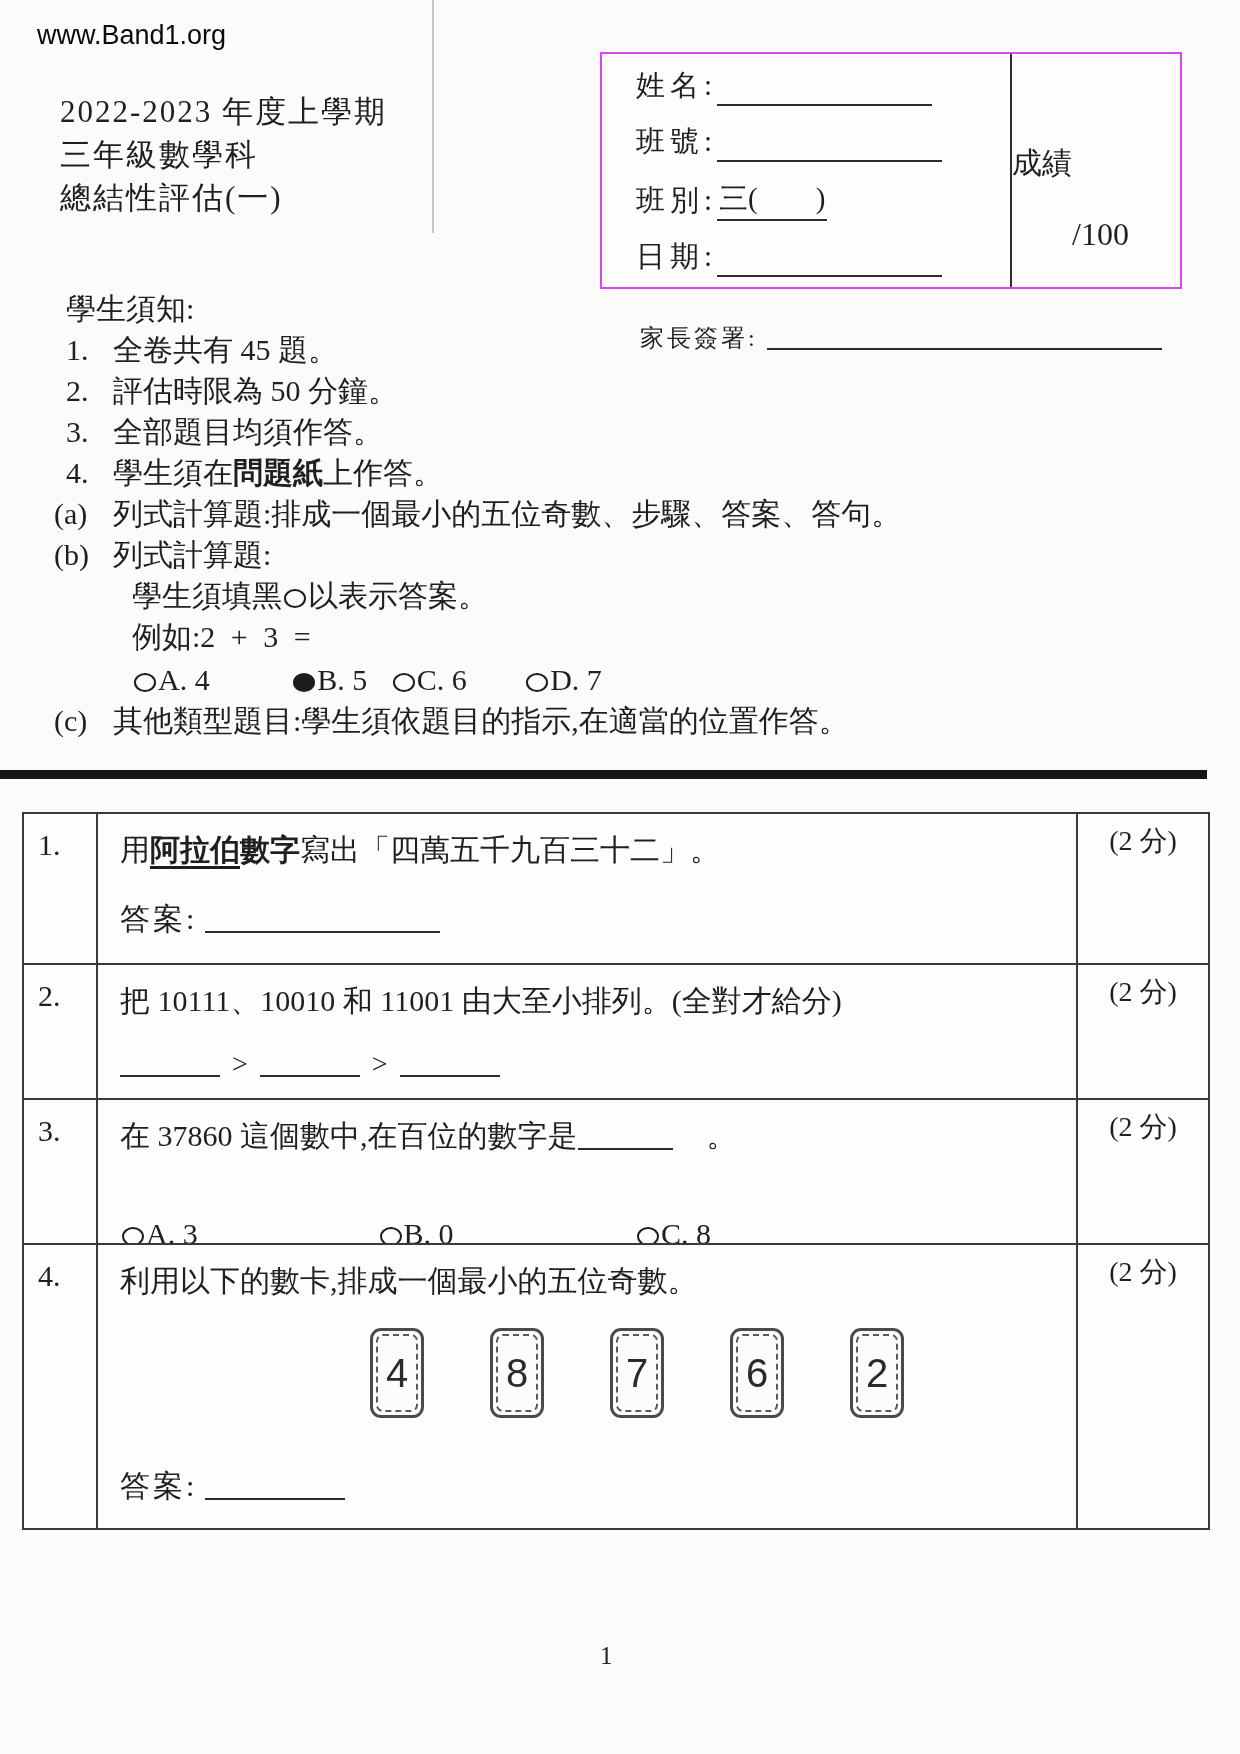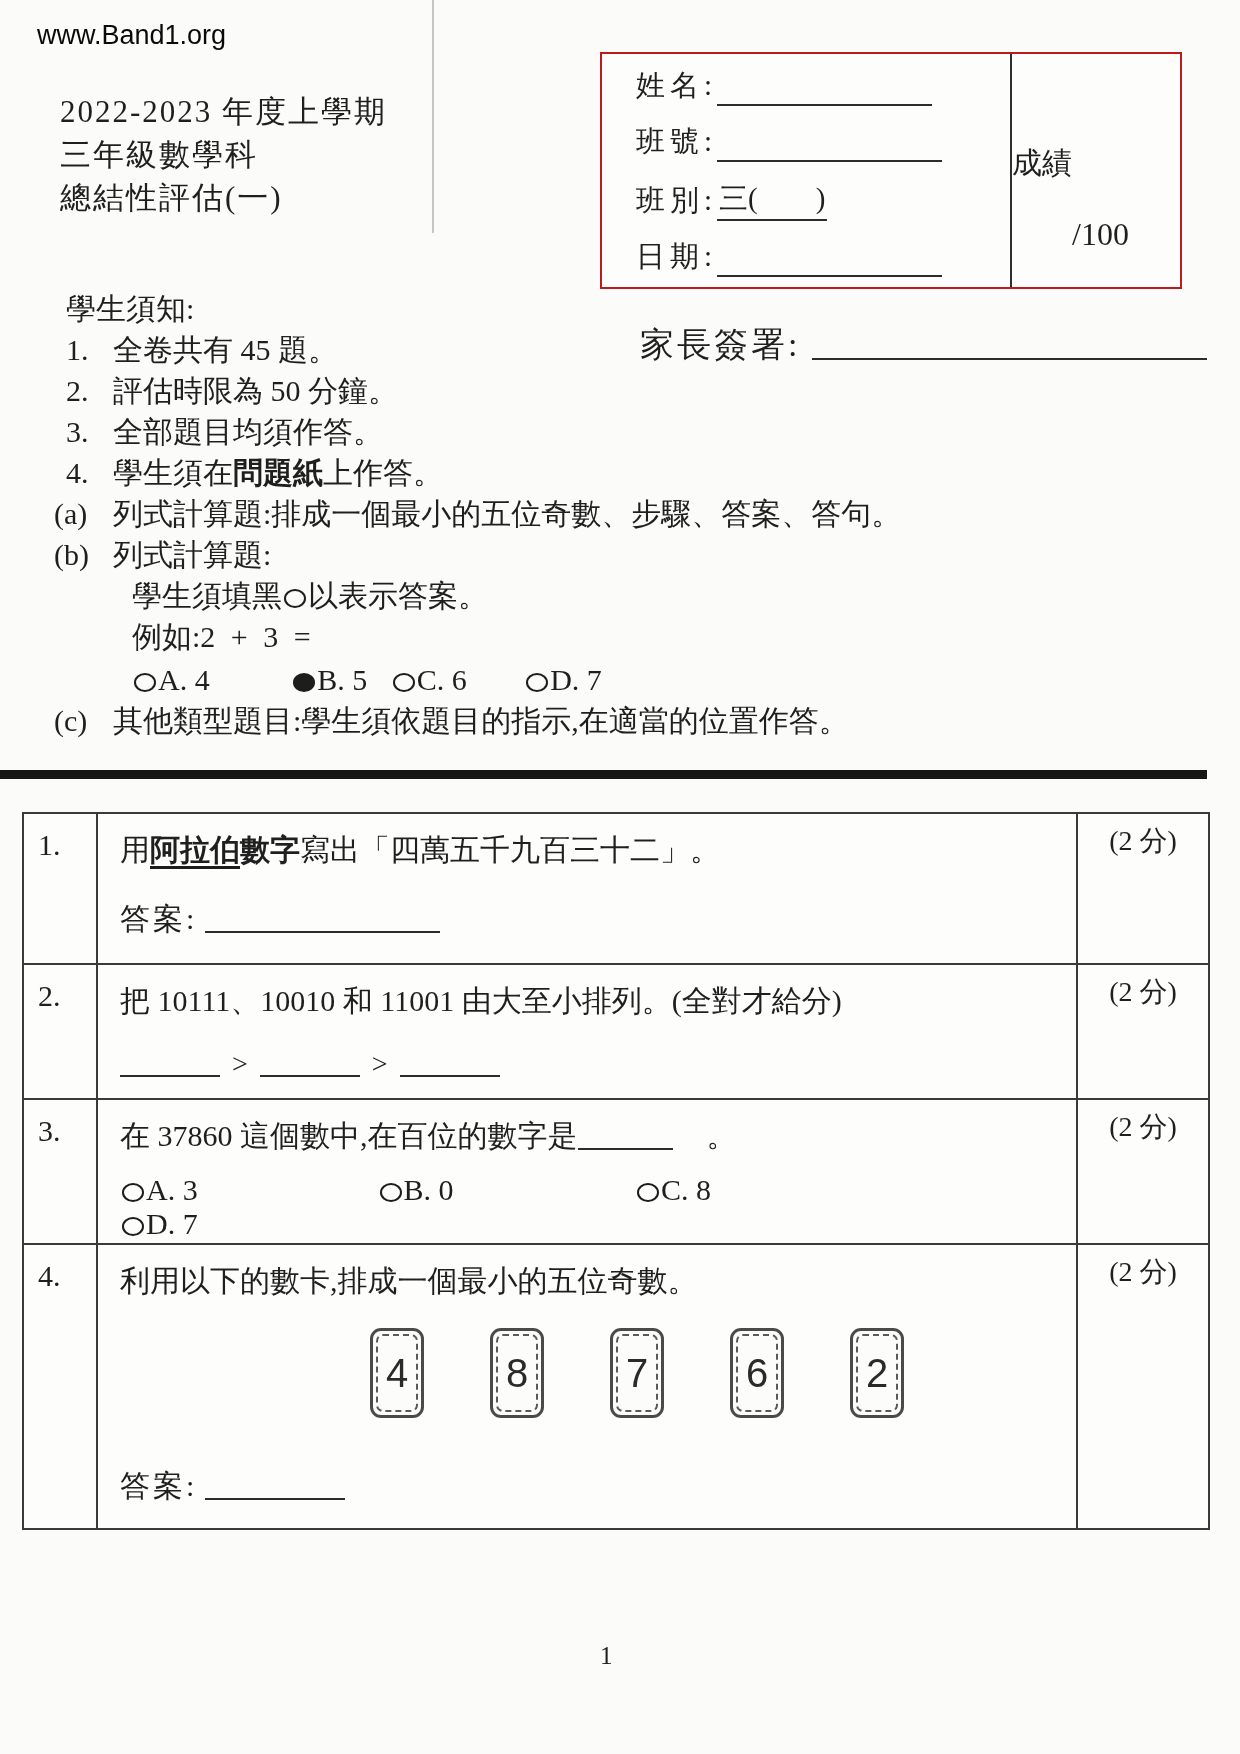--- a/index.html
+++ b/index.html
@@ -11,38 +11,38 @@
   .watermark{position:absolute;left:37px;top:20px;font-family:"Liberation Sans","DejaVu Sans",sans-serif;
              font-size:27px;color:#0a0a0a;}
 
   
   .artifact{position:absolute;left:432px;top:0;width:2px;height:233px;background:#c6c6c4;}
 
   
   .title-block{position:absolute;left:60px;top:90px;font-size:31px;line-height:43px;letter-spacing:2px;}
 
   
-  .info-box{position:absolute;left:600px;top:52px;width:578px;height:233px;border:2px solid #b91c1c;
+  .info-box{position:absolute;left:600px;top:52px;width:578px;height:233px;border:2px solid #d946ef;
             display:flex;background:#fdfdfc;}
   .info-left{width:408px;box-sizing:border-box;padding:12px 0 10px 34px;display:flex;
              flex-direction:column;justify-content:space-between;font-size:29px;}
   .info-row{display:flex;align-items:flex-end;}
   .ilabel{letter-spacing:5px;white-space:nowrap;}
   .info-right{flex:1;border-left:2px solid #2e2e2e;display:flex;flex-direction:row;align-items:center;
               font-size:30px;box-sizing:border-box;padding:20px 0 34px 0;}
   .score-val{margin-top:auto;font-size:32px;}
   .ul-value{border-bottom:2px solid #2c2c2c;white-space:pre;padding:0 2px;}
 
   
   .blank{display:inline-block;border-bottom:2px solid #2c2c2c;height:26px;vertical-align:-4px;}
   .w215{width:215px;} .w225{width:225px;} .w380{width:395px;} .w235{width:235px;}
   .w100{width:100px;} .w95{width:95px;} .w140{width:140px;}
 
   
-  .parent-sign{position:absolute;left:640px;top:322px;font-size:34px;letter-spacing:3px;}
+  .parent-sign{position:absolute;left:640px;top:322px;font-size:24px;letter-spacing:3px;}
 
   
   .instructions{position:absolute;left:66px;top:288px;width:1160px;font-size:30px;line-height:41px;}
   .ins-line{white-space:nowrap;}
   .ins-no{display:inline-block;min-width:47px;}
   .suba{margin-left:-12px;}
   .suba .sub-no{display:inline-block;min-width:59px;}
   .indent{margin-left:66px;}
   .expr{letter-spacing:4px;}
 
@@ -68,21 +68,21 @@
   .q-no{border-right:2px solid #3a3a3a;font-size:30px;padding:14px 0 0 14px;box-sizing:border-box;}
   .q-content{padding:16px 10px 0 22px;font-size:30px;box-sizing:border-box;overflow:hidden;}
   .q-marks{border-left:2px solid #3a3a3a;font-size:28px;text-align:center;padding-top:8px;box-sizing:border-box;}
   .q-answer{margin-top:28px;}
   .q-answer .albl{letter-spacing:3px;margin-right:8px;}
   .bu{font-weight:bold;border-bottom:3px solid #1d1d1d;}
   .bold{font-weight:bold;}
   .blank-row{margin-top:24px;}
   .gt{margin:0 12px;font-size:28px;}
   .period-gap{margin-left:34px;}
-  .q-opt{display:inline-block;width:250px;}
+  .q-opt{display:inline-block;width:250px;margin-top:44px;}
   .q-opts{margin-top:16px;}
 
   
   .cards{margin:26px 0 0 250px;display:flex;gap:66px;}
   .card{position:relative;width:54px;height:90px;border:3px solid #4a4a4a;border-radius:11px;
         display:flex;align-items:center;justify-content:center;background:#fcfcfb;box-sizing:border-box;}
   .card::before{content:"";position:absolute;inset:3px;border:2px dashed #5a5a5a;border-radius:7px;}
   .card-num{font-size:40px;font-family:"Liberation Sans","DejaVu Sans",sans-serif;color:#2a2a2a;}
   .q4-answer{margin-top:48px;}
 

